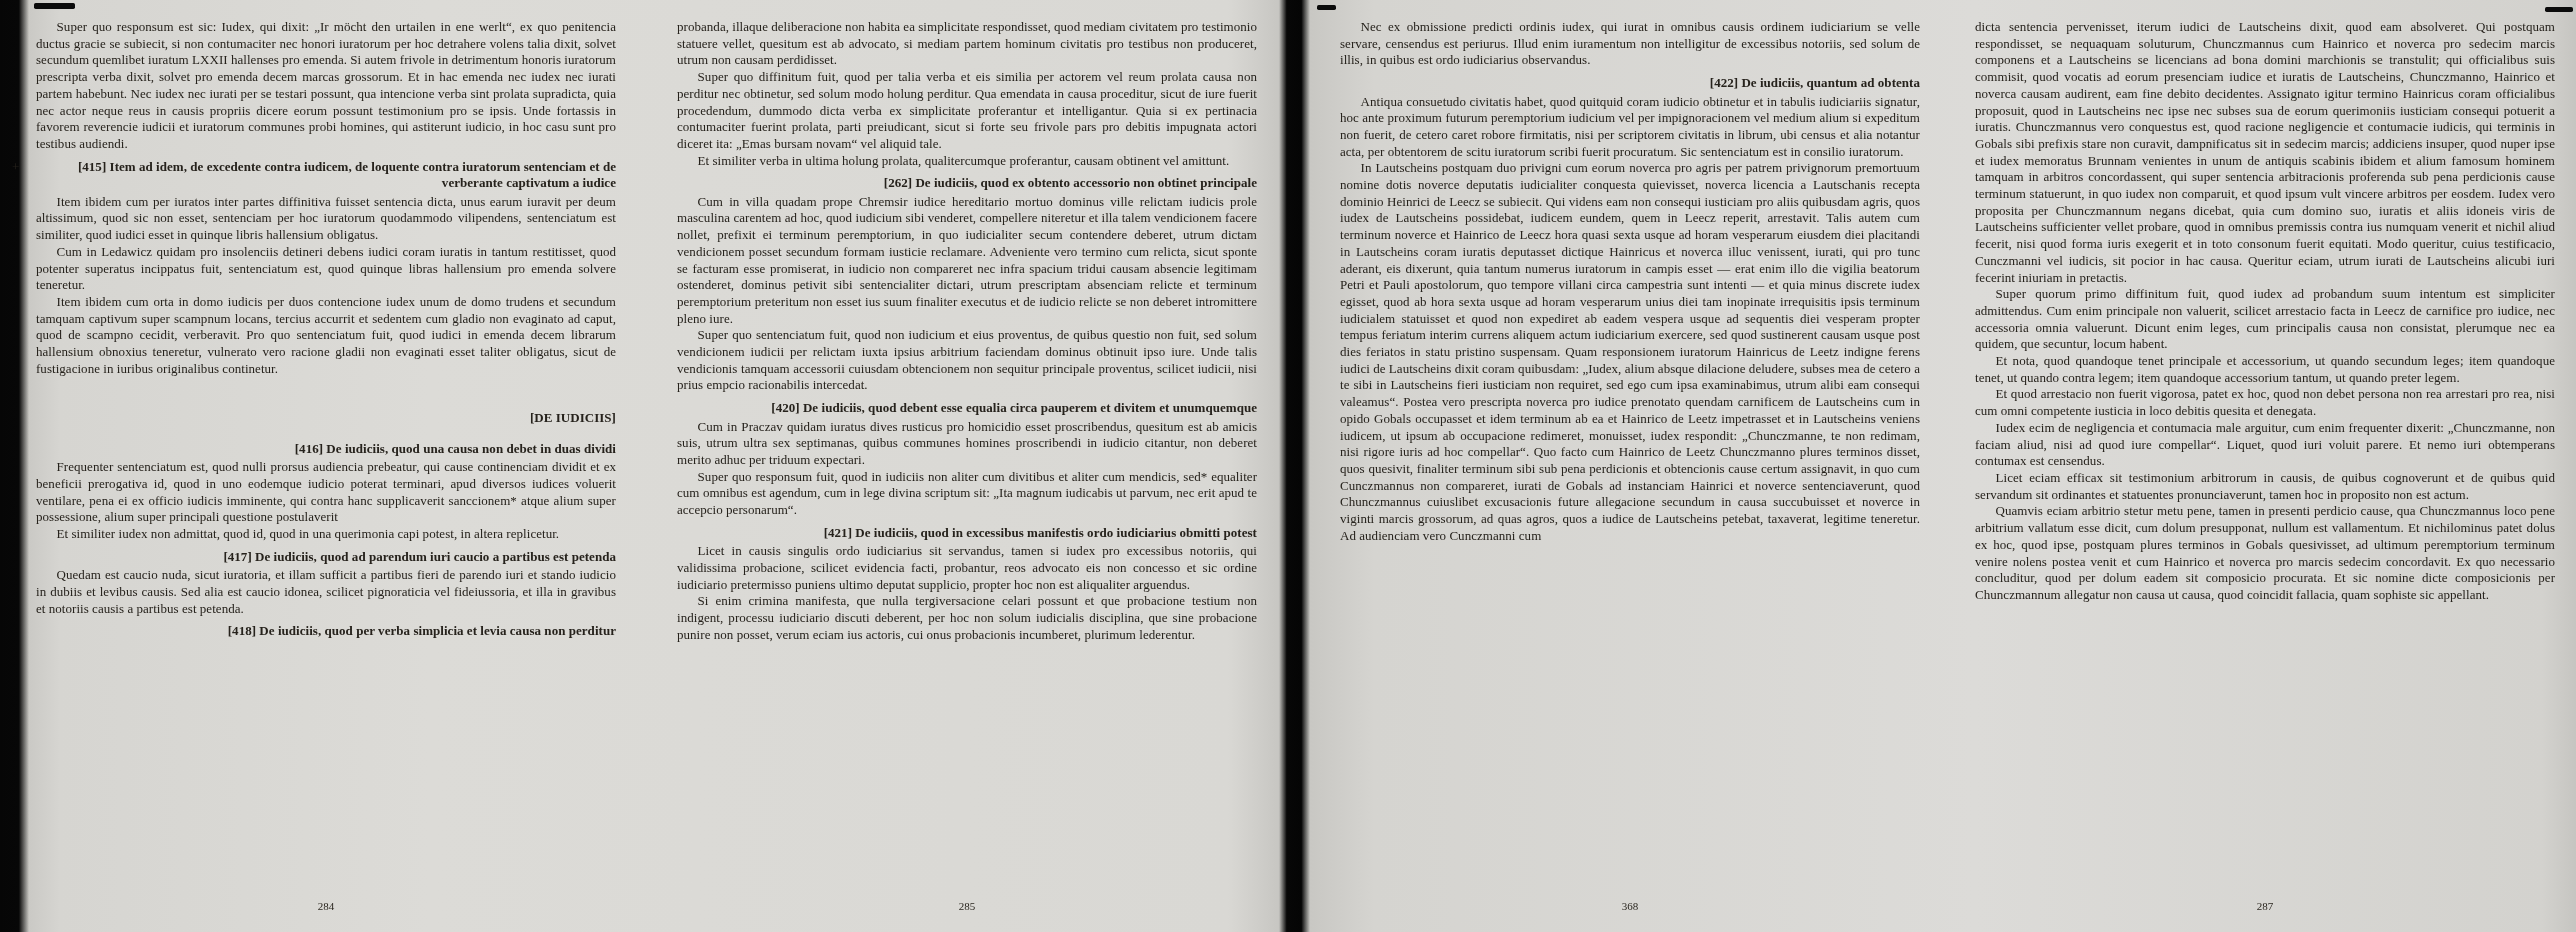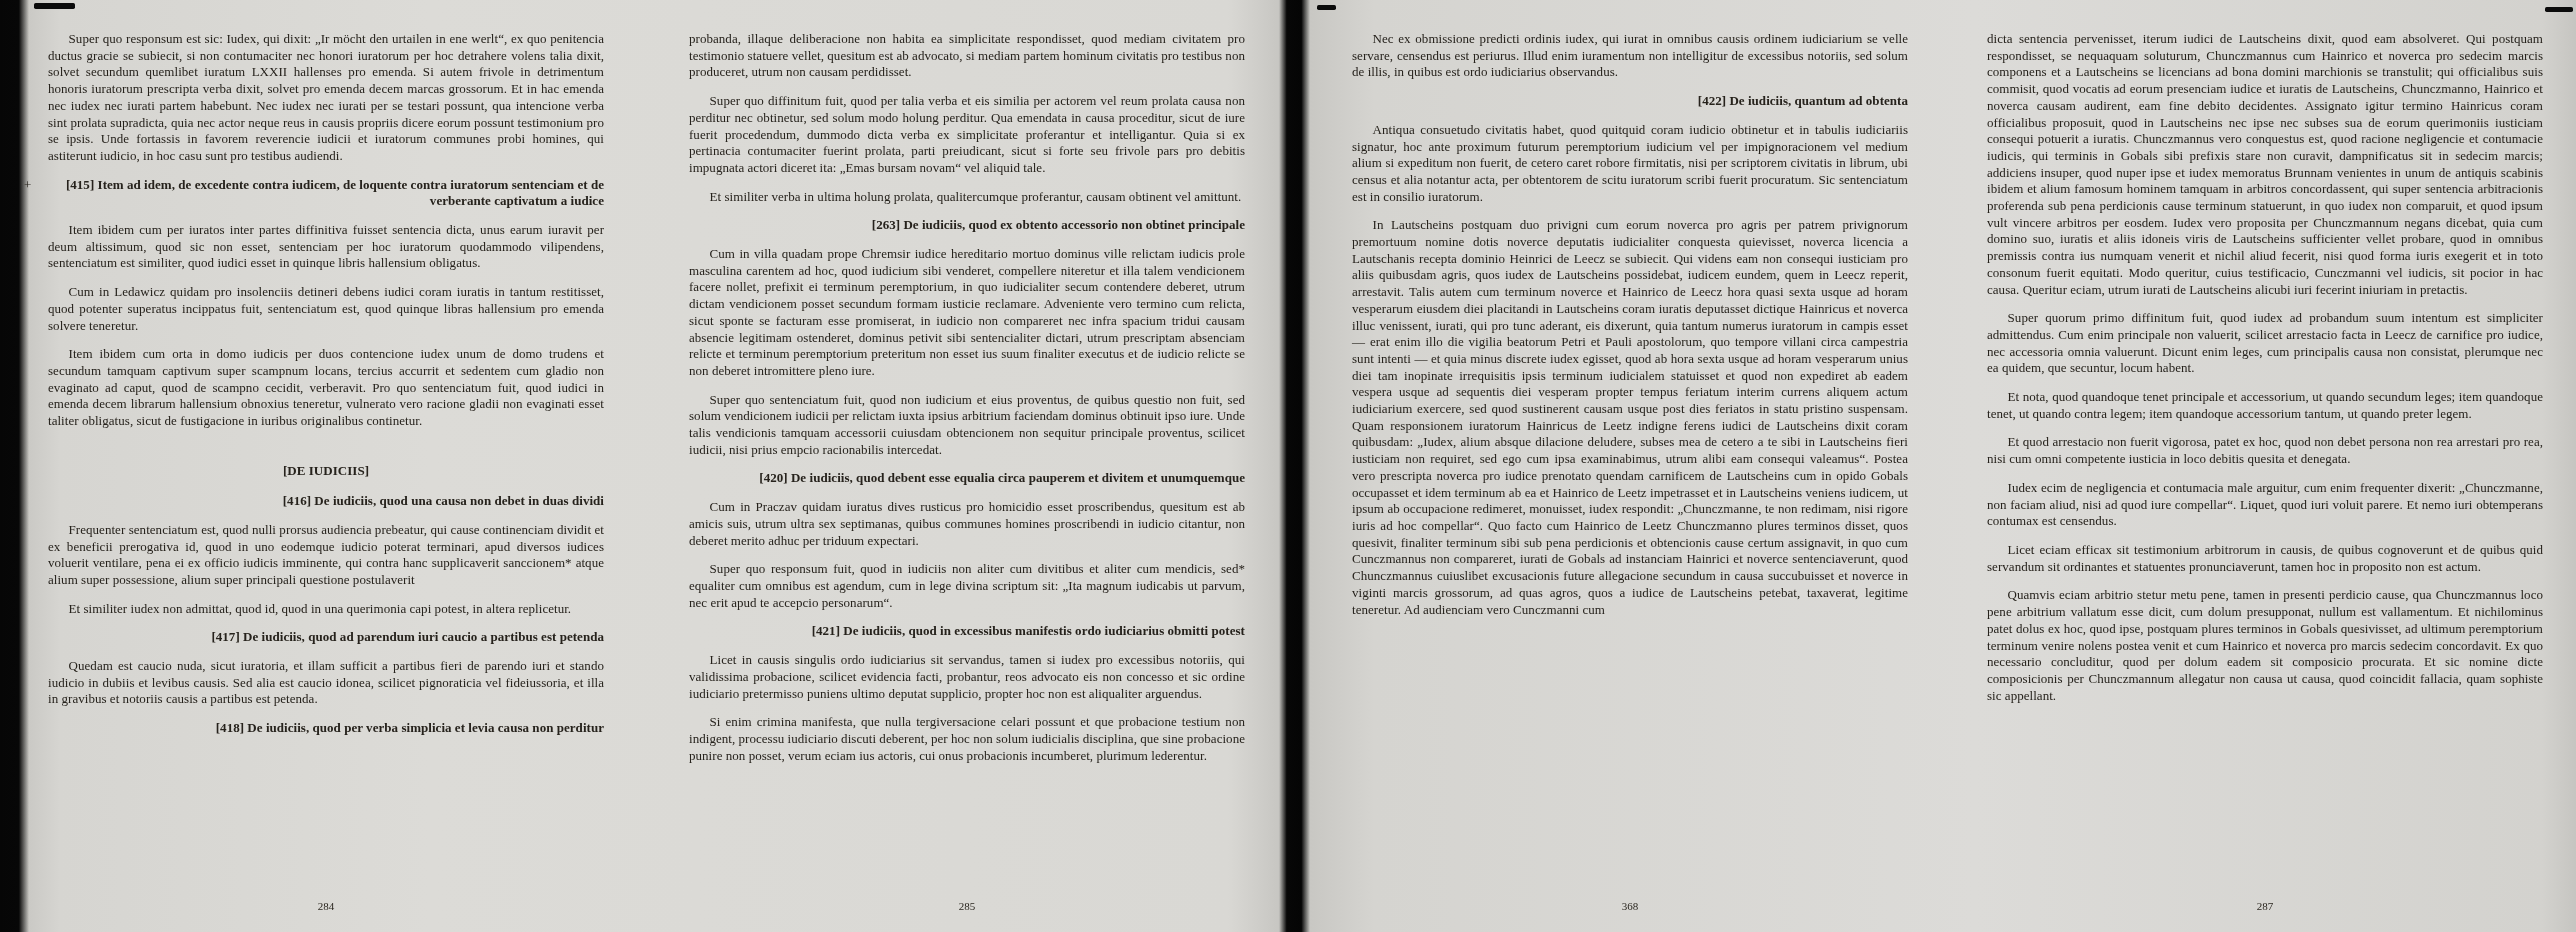--- a/index.html
+++ b/index.html
@@ -35,39 +35,39 @@
   .page-1 { left: 677px; }
   .page-2 { left: 1340px; }
   .page-3 { left: 1975px; }
 
   .page-body {
     font-size: 13px;
     line-height: 16.7px;
     text-align: justify;
     letter-spacing: 0.04px;
   }
-  .block { margin: 12px; padding: 0; font-size: inherit; }
+  .block { margin: 0; padding: 0; font-size: inherit; }
   .b-para { text-indent: 20.6px; }
   .b-para-cont { text-indent: 0; }
   .b-heading {
     font-weight: bold;
     margin-top: 6px; margin-bottom: 1.7px;
     padding-left: 5em; text-indent: -5em;
     text-align: right;
     position: relative;
   }
   .b-heading[data-marker]::before {
     content: attr(data-marker);
     position: absolute; left: -24px; top: 0;
     font-weight: normal; text-indent: 0;
   }
   .b-section {
     font-weight: bold;
     margin-top: 33px; margin-bottom: 13.7px;
-    text-align: center;
+    text-align: right;
   }
   .page-number {
     position: absolute; bottom: 3.4px; left: 0; width: 100%;
     text-align: center; font-size: 11px; color: #2a261f;
   }
 </style>
 </head>
 <body>
 
 <div class="scan-edge-left"></div>
@@ -92,21 +92,21 @@
       <h4 class="block b-heading">[418] De iudiciis, quod per verba simplicia et levia causa non perditur</h4>
     </div>
   <div class="page-number">284</div>
 </section>
 
 <section class="page page-1">
   <div class="page-body">
       <p class="block b-para-cont">probanda, illaque deliberacione non habita ea simplicitate respondisset, quod mediam civitatem pro testimonio statuere vellet, quesitum est ab advocato, si mediam partem hominum civitatis pro testibus non produceret, utrum non causam perdidisset.</p>
       <p class="block b-para">Super quo diffinitum fuit, quod per talia verba et eis similia per actorem vel reum prolata causa non perditur nec obtinetur, sed solum modo holung perditur. Qua emendata in causa proceditur, sicut de iure fuerit procedendum, dummodo dicta verba ex simplicitate proferantur et intelligantur. Quia si ex pertinacia contumaciter fuerint prolata, parti preiudicant, sicut si forte seu frivole pars pro debitis impugnata actori diceret ita: „Emas bursam novam“ vel aliquid tale.</p>
       <p class="block b-para">Et similiter verba in ultima holung prolata, qualitercumque proferantur, causam obtinent vel amittunt.</p>
-      <h4 class="block b-heading">[263] De iudiciis, quod ex obtento accessorio non obtinet principale</h4>
+      <h4 class="block b-heading">[262] De iudiciis, quod ex obtento accessorio non obtinet principale</h4>
       <p class="block b-para">Cum in villa quadam prope Chremsir iudice hereditario mortuo dominus ville relictam iudicis prole masculina carentem ad hoc, quod iudicium sibi venderet, compellere niteretur et illa talem vendicionem facere nollet, prefixit ei terminum peremptorium, in quo iudicialiter secum contendere deberet, utrum dictam vendicionem posset secundum formam iusticie reclamare. Adveniente vero termino cum relicta, sicut sponte se facturam esse promiserat, in iudicio non compareret nec infra spacium tridui causam absencie legitimam ostenderet, dominus petivit sibi sentencialiter dictari, utrum prescriptam absenciam relicte et terminum peremptorium preteritum non esset ius suum finaliter executus et de iudicio relicte se non deberet intromittere pleno iure.</p>
       <p class="block b-para">Super quo sentenciatum fuit, quod non iudicium et eius proventus, de quibus questio non fuit, sed solum vendicionem iudicii per relictam iuxta ipsius arbitrium faciendam dominus obtinuit ipso iure. Unde talis vendicionis tamquam accessorii cuiusdam obtencionem non sequitur principale proventus, scilicet iudicii, nisi prius empcio racionabilis intercedat.</p>
       <h4 class="block b-heading">[420] De iudiciis, quod debent esse equalia circa pauperem et divitem et unumquemque</h4>
       <p class="block b-para">Cum in Praczav quidam iuratus dives rusticus pro homicidio esset proscribendus, quesitum est ab amicis suis, utrum ultra sex septimanas, quibus communes homines proscribendi in iudicio citantur, non deberet merito adhuc per triduum expectari.</p>
       <p class="block b-para">Super quo responsum fuit, quod in iudiciis non aliter cum divitibus et aliter cum mendicis, sed* equaliter cum omnibus est agendum, cum in lege divina scriptum sit: „Ita magnum iudicabis ut parvum, nec erit apud te accepcio personarum“.</p>
       <h4 class="block b-heading">[421] De iudiciis, quod in excessibus manifestis ordo iudiciarius obmitti potest</h4>
       <p class="block b-para">Licet in causis singulis ordo iudiciarius sit servandus, tamen si iudex pro excessibus notoriis, qui validissima probacione, scilicet evidencia facti, probantur, reos advocato eis non concesso et sic ordine iudiciario pretermisso puniens ultimo deputat supplicio, propter hoc non est aliqualiter arguendus.</p>
       <p class="block b-para">Si enim crimina manifesta, que nulla tergiversacione celari possunt et que probacione testium non indigent, processu iudiciario discuti deberent, per hoc non solum iudicialis disciplina, que sine probacione punire non posset, verum eciam ius actoris, cui onus probacionis incumberet, plurimum lederentur.</p>
     </div>
   <div class="page-number">285</div>

